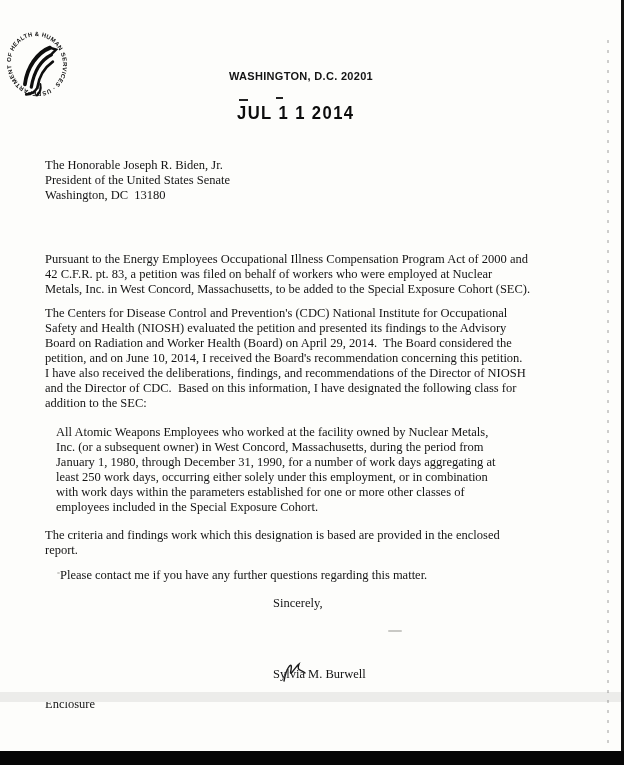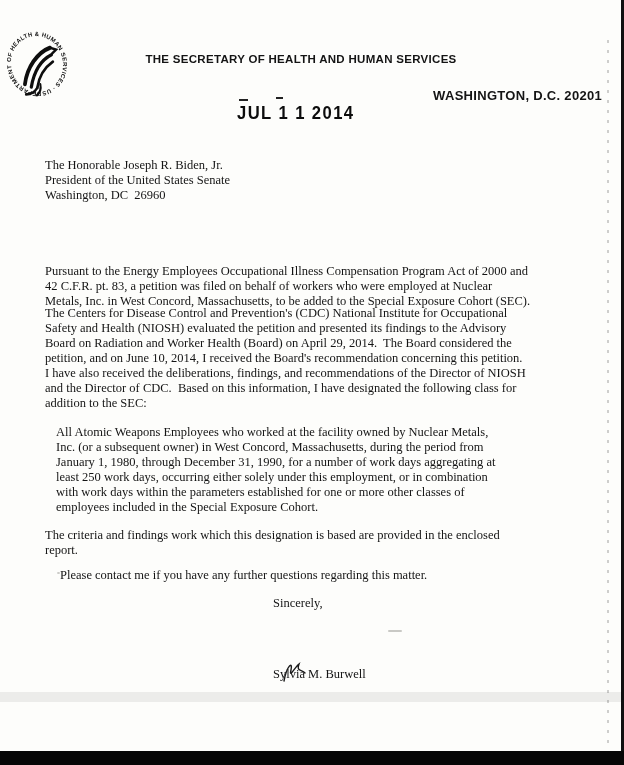--- a/index.html
+++ b/index.html
@@ -8,39 +8,39 @@
     width:624px;height:765px;
     background:#fdfdfb;
     overflow:hidden;
     font-family:"Liberation Serif", serif;
     color:#141414;
   }
   
   .seal{position:absolute;left:4px;top:24px;width:66px;height:80px;transform:rotate(-12deg) scaleY(1.08);}
   .hdr{position:absolute;left:0;right:22px;text-align:center;font-family:"Liberation Sans",sans-serif;font-weight:bold;}
   .hdr-title{top:53px;font-size:11.5px;letter-spacing:.3px;}
-  .hdr-sub{top:88px;font-size:13px;letter-spacing:.3px;text-align:right;}
+  .hdr-sub{top:70px;font-size:11px;letter-spacing:.3px;}
   .date-stamp{
     position:absolute;left:237px;top:103px;
     font-family:"Liberation Sans",sans-serif;font-weight:bold;
     font-size:17.5px;letter-spacing:1.5px;color:#0c0c0c;
     transform:scaleX(.95);transform-origin:left;
   }
   .stamp-mark{position:absolute;height:2px;background:#222;}
   .stamp-mark.m1{left:239px;top:99px;width:9px;}
   .stamp-mark.m2{left:276px;top:97px;width:7px;}
   
   .txt{
     position:absolute;left:45px;width:580px;
     font-size:12.5px;line-height:15px;
     white-space:pre-wrap;
   }
   .recipient{top:158px;}
   .salutation{top:216px;}
-  .p1{top:264px;}
+  .p1{top:252px;}
   .p2{top:306px;}
   .quote{top:425px;left:56px;width:505px;}
   .p3{top:528px;}
   .p4{top:568px;margin-left:15px;}
   .closing{top:596px;left:273px;}
   .signature-name{top:667px;left:273px;}
   .enclosure{top:697px;}
   .sig-scribble{position:absolute;left:278px;top:659px;width:34px;height:26px;}
   
   .bar-bottom{position:absolute;left:0;right:0;bottom:0;height:14px;background:#060606;}
@@ -67,30 +67,29 @@
     <g fill="none" stroke="#0e0e0e" stroke-linecap="round">
       <path d="M18,52 C24,36 38,24 52,22" stroke-width="4"></path>
       <path d="M24,56 C30,42 40,32 52,29" stroke-width="3.4"></path>
       <path d="M30,58 C34,48 42,40 52,36" stroke-width="2.8"></path>
       <path d="M52,22 l6,3 -5,3" stroke-width="2.4"></path>
       <path d="M30,58 c-4,4 -8,5 -13,4" stroke-width="2.6"></path>
       <path d="M34,55 c0,5 -2,8 -6,10" stroke-width="2.2"></path>
     </g>
   </svg>
 
-  <div class="hdr hdr-title">THE SECRETARY OF HEALTH AND HUMAN SERVICES</div>
   <div class="hdr hdr-sub">WASHINGTON, D.C.  20201</div>
 
   <div class="date-stamp">JUL 1 1 2014</div>
   <div class="stamp-mark m1"></div>
   <div class="stamp-mark m2"></div>
 
   <div class="txt recipient">The Honorable Joseph R. Biden, Jr.
 President of the United States Senate
-Washington, DC  26960</div>
+Washington, DC  13180</div>
   <div class="txt p1">Pursuant to the Energy Employees Occupational Illness Compensation Program Act of 2000 and
 42 C.F.R. pt. 83, a petition was filed on behalf of workers who were employed at Nuclear
 Metals, Inc. in West Concord, Massachusetts, to be added to the Special Exposure Cohort (SEC).</div>
   <div class="txt p2">The Centers for Disease Control and Prevention's (CDC) National Institute for Occupational
 Safety and Health (NIOSH) evaluated the petition and presented its findings to the Advisory
 Board on Radiation and Worker Health (Board) on April 29, 2014.  The Board considered the
 petition, and on June 10, 2014, I received the Board's recommendation concerning this petition.
 I have also received the deliberations, findings, and recommendations of the Director of NIOSH
 and the Director of CDC.  Based on this information, I have designated the following class for
 addition to the SEC:</div>
@@ -103,20 +102,21 @@
   <div class="txt p3">The criteria and findings work which this designation is based are provided in the enclosed
 report.</div>
   <div class="txt p4">Please contact me if you have any further questions regarding this matter.</div>
   <div class="txt closing">Sincerely,</div>
 
   <div class="txt signature-name">Sylvia M. Burwell</div>
   <svg class="sig-scribble" viewBox="0 0 34 26">
     <path d="M6,22 C9,6 15,2 13,11 C11,20 17,8 21,5 C18,13 24,10 27,14" fill="none" stroke="#1a1a1a" stroke-width="1.4" stroke-linecap="round"></path>
   </svg>
 
+  <div class="txt enclosure">Enclosure</div>
 
   <div class="gray-band"></div>
   <div class="dash-line"></div>
   <div class="bar-right"></div>
   <div class="bar-bottom"></div>
   <div class="speck" style="left:57px;top:572px;width:3px;height:2px;"></div>
   <div class="speck" style="left:388px;top:630px;width:14px;height:2px;border-radius:2px;"></div>
 
 </div>
 

